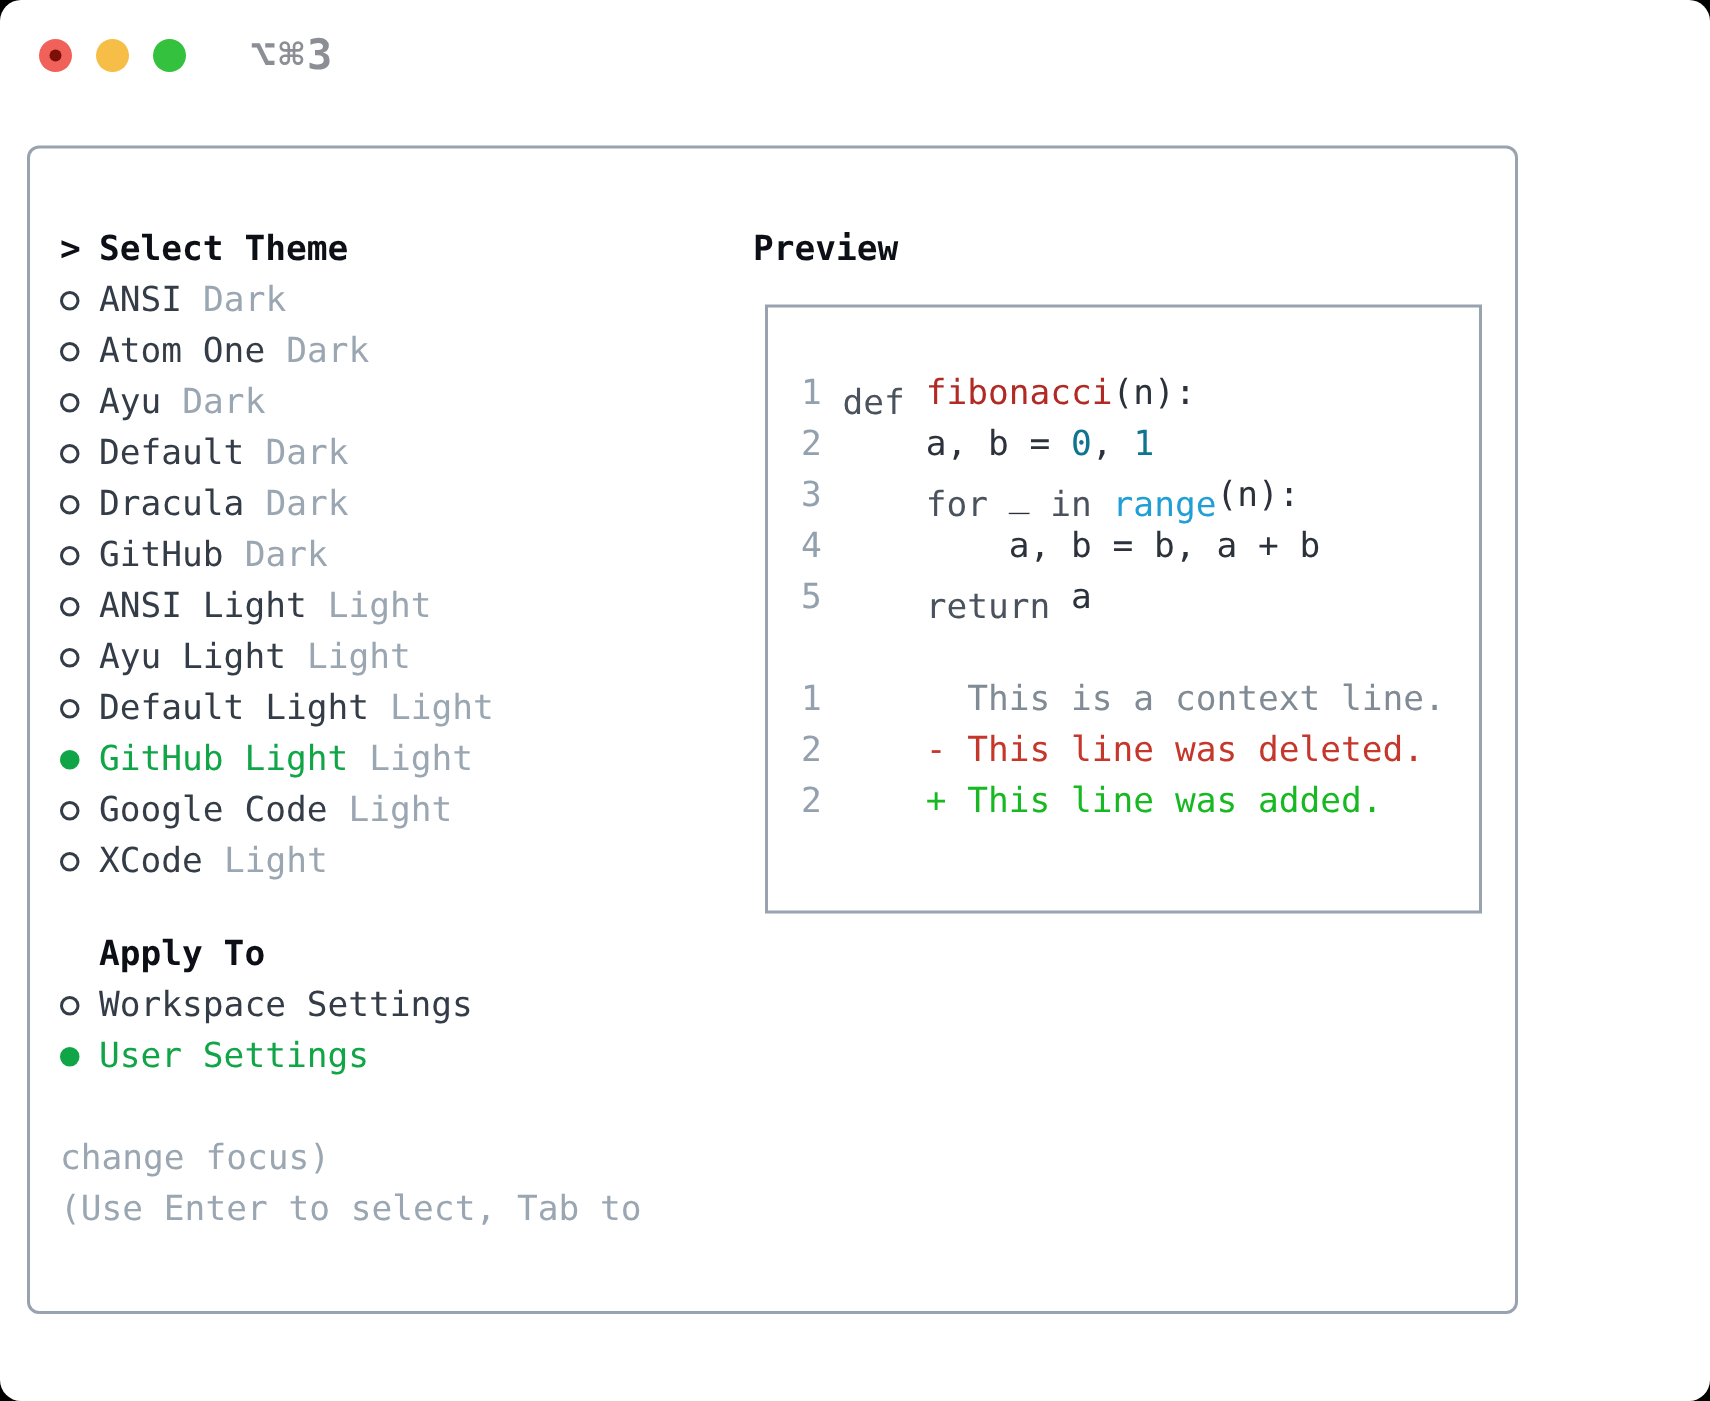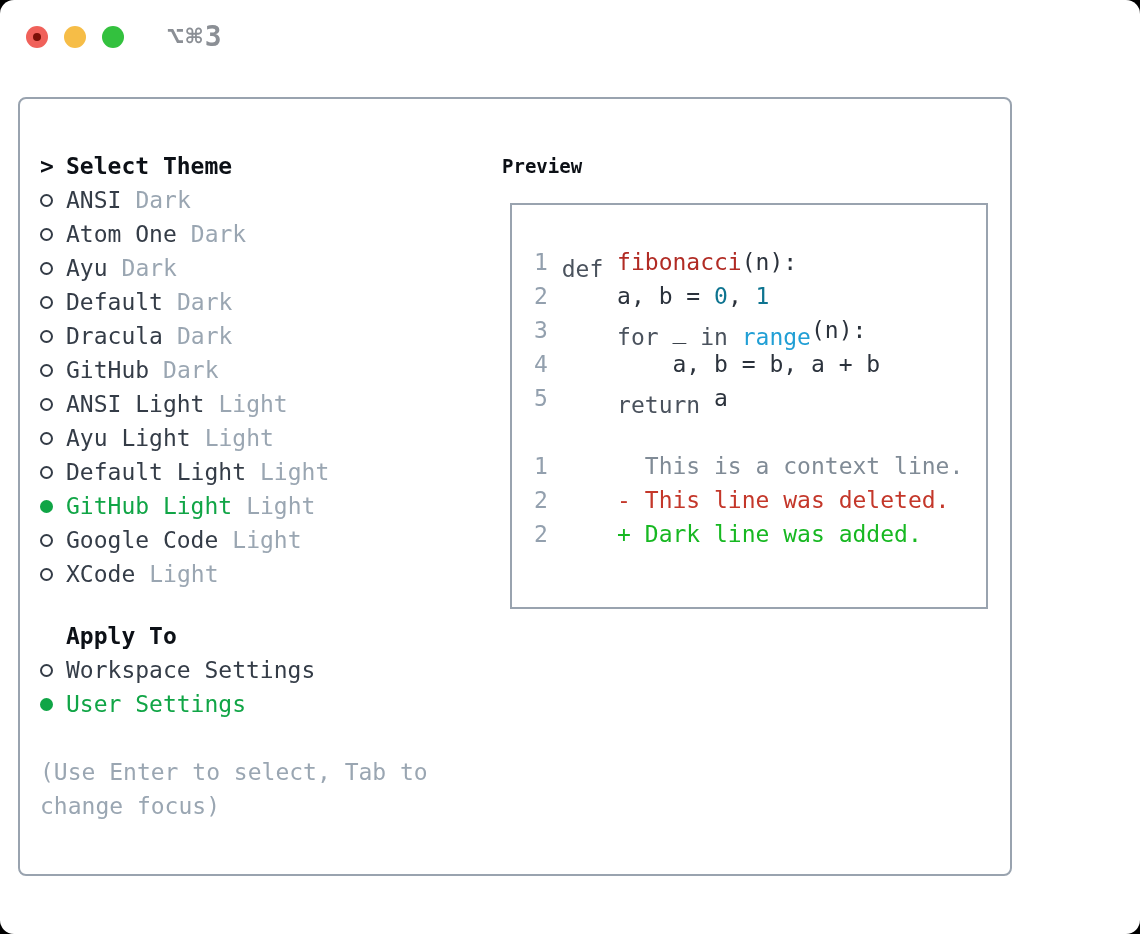--- a/index.html
+++ b/index.html
@@ -28,21 +28,21 @@
   .circle{width:13px;height:13px;border:2px solid #343c47;border-radius:50%;box-sizing:border-box;}
   .circle.filled{background:var(--green);border-color:var(--green);}
   .prompt{width:26px;flex:0 0 26px;font-weight:bold;color:#0c1016;}
   .hdr-label{font-weight:bold;color:#0c1016;}
   .name{color:#343c47;}
   .name.sel{color:var(--green);}
   .variant{color:var(--muted);margin-left:14px;}
   .spacer28{height:28px;} .spacer34{height:34px;}
   .hint{color:var(--muted);height:34px;display:flex;align-items:center;white-space:pre;}
   
-  .preview-title{position:absolute;left:482px;top:50px;height:34px;display:flex;align-items:center;font-size:19px;font-weight:bold;color:#0c1016;}
+  .preview-title{position:absolute;left:482px;top:50px;height:34px;display:flex;align-items:center;font-size:23px;font-weight:bold;color:#0c1016;}
   .preview-box{position:absolute;left:490px;top:104px;width:478px;height:406px;border:2px solid var(--border);box-sizing:border-box;}
   .code{position:absolute;left:22px;top:40px;font-size:23px;line-height:34px;}
   .cline{height:34px;display:flex;align-items:center;white-space:pre;}
   .lineno{color:var(--lineno);}
   .seg-keyword{color:var(--keyword);margin-top:13px;}
   .seg-function{color:var(--func);}
   .seg-number{color:var(--num);}
   .seg-builtin{color:var(--builtin);margin-top:13px;}
   .seg-default{color:var(--text);}
   .seg-context{color:var(--ctx);text-align:right;}
@@ -88,35 +88,35 @@
       <div class="row">
         <span class="marker"></span>
         <span class="hdr-label">Apply To</span>
       </div>
       <div id="apply-list">
           <div class="row"><span class="marker"><span class="circle"></span></span><span class="name">Workspace Settings</span></div>
           <div class="row"><span class="marker"><span class="circle filled"></span></span><span class="name sel">User Settings</span></div>
         </div>
       <div class="spacer34"></div>
       <div id="hints">
+          <div class="hint">change focus)</div>
           <div class="hint">(Use Enter to select, Tab to</div>
-          <div class="hint">change focus)</div>
         </div>
     </div>
 
     <div class="preview-title">Preview</div>
 
     <div class="preview-box">
       <div class="code" id="preview-code">
           <div class="cline"><span class="lineno">1 </span><span class="seg-keyword">def </span><span class="seg-function">fibonacci</span><span class="seg-default">(n):</span></div>
           <div class="cline"><span class="lineno">2 </span><span class="seg-default">    a, b = </span><span class="seg-number">0</span><span class="seg-default">, </span><span class="seg-number">1</span></div>
           <div class="cline"><span class="lineno">3 </span><span class="seg-default">    </span><span class="seg-keyword">for </span><span class="seg-default">_</span><span class="seg-keyword"> in </span><span class="seg-builtin">range</span><span class="seg-default">(n):</span></div>
           <div class="cline"><span class="lineno">4 </span><span class="seg-default">        a, b = b, a + b</span></div>
           <div class="cline"><span class="lineno">5 </span><span class="seg-default">    </span><span class="seg-keyword">return </span><span class="seg-default">a</span></div>
           <div class="cline"><span class="lineno">  </span></div>
           <div class="cline"><span class="lineno">1 </span><span class="seg-context">      This is a context line.</span></div>
           <div class="cline"><span class="lineno">2 </span><span class="seg-deleted">    - This line was deleted.</span></div>
-          <div class="cline"><span class="lineno">2 </span><span class="seg-added">    + Dark line was added.</span></div>
+          <div class="cline"><span class="lineno">2 </span><span class="seg-added">    + This line was added.</span></div>
         </div>
     </div>
 
   </div>
 </div>
 
 </body></html>

